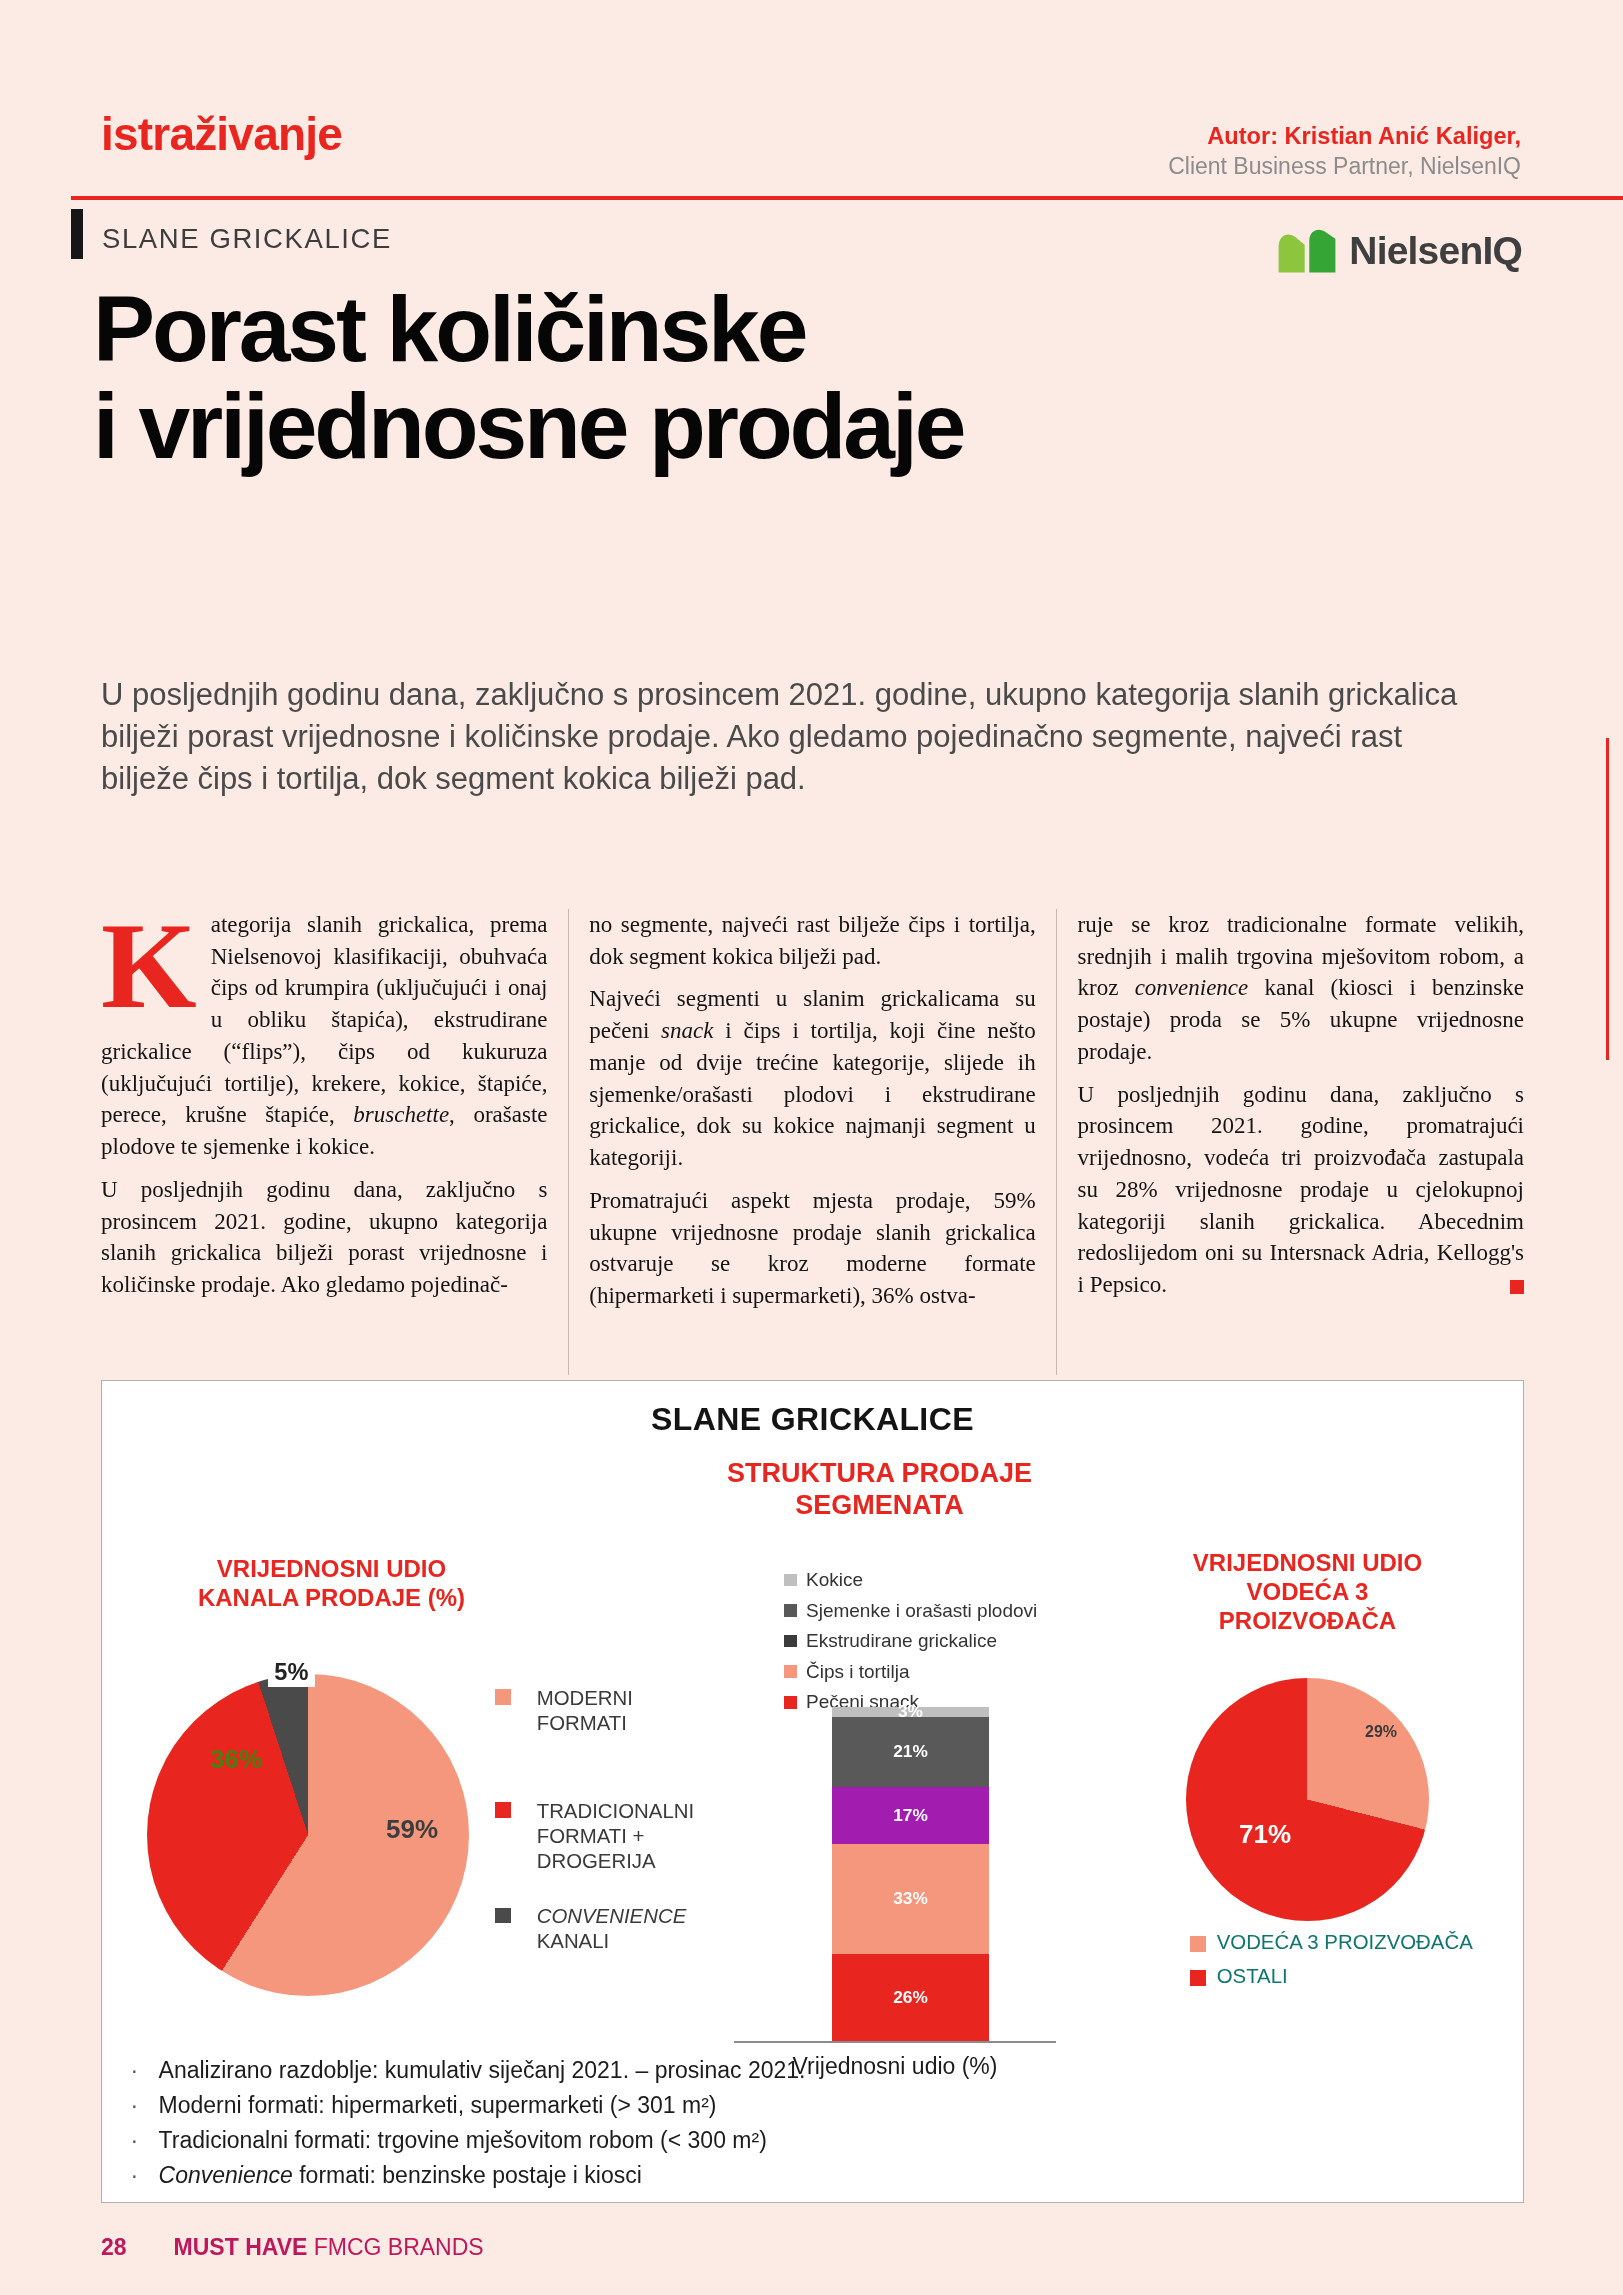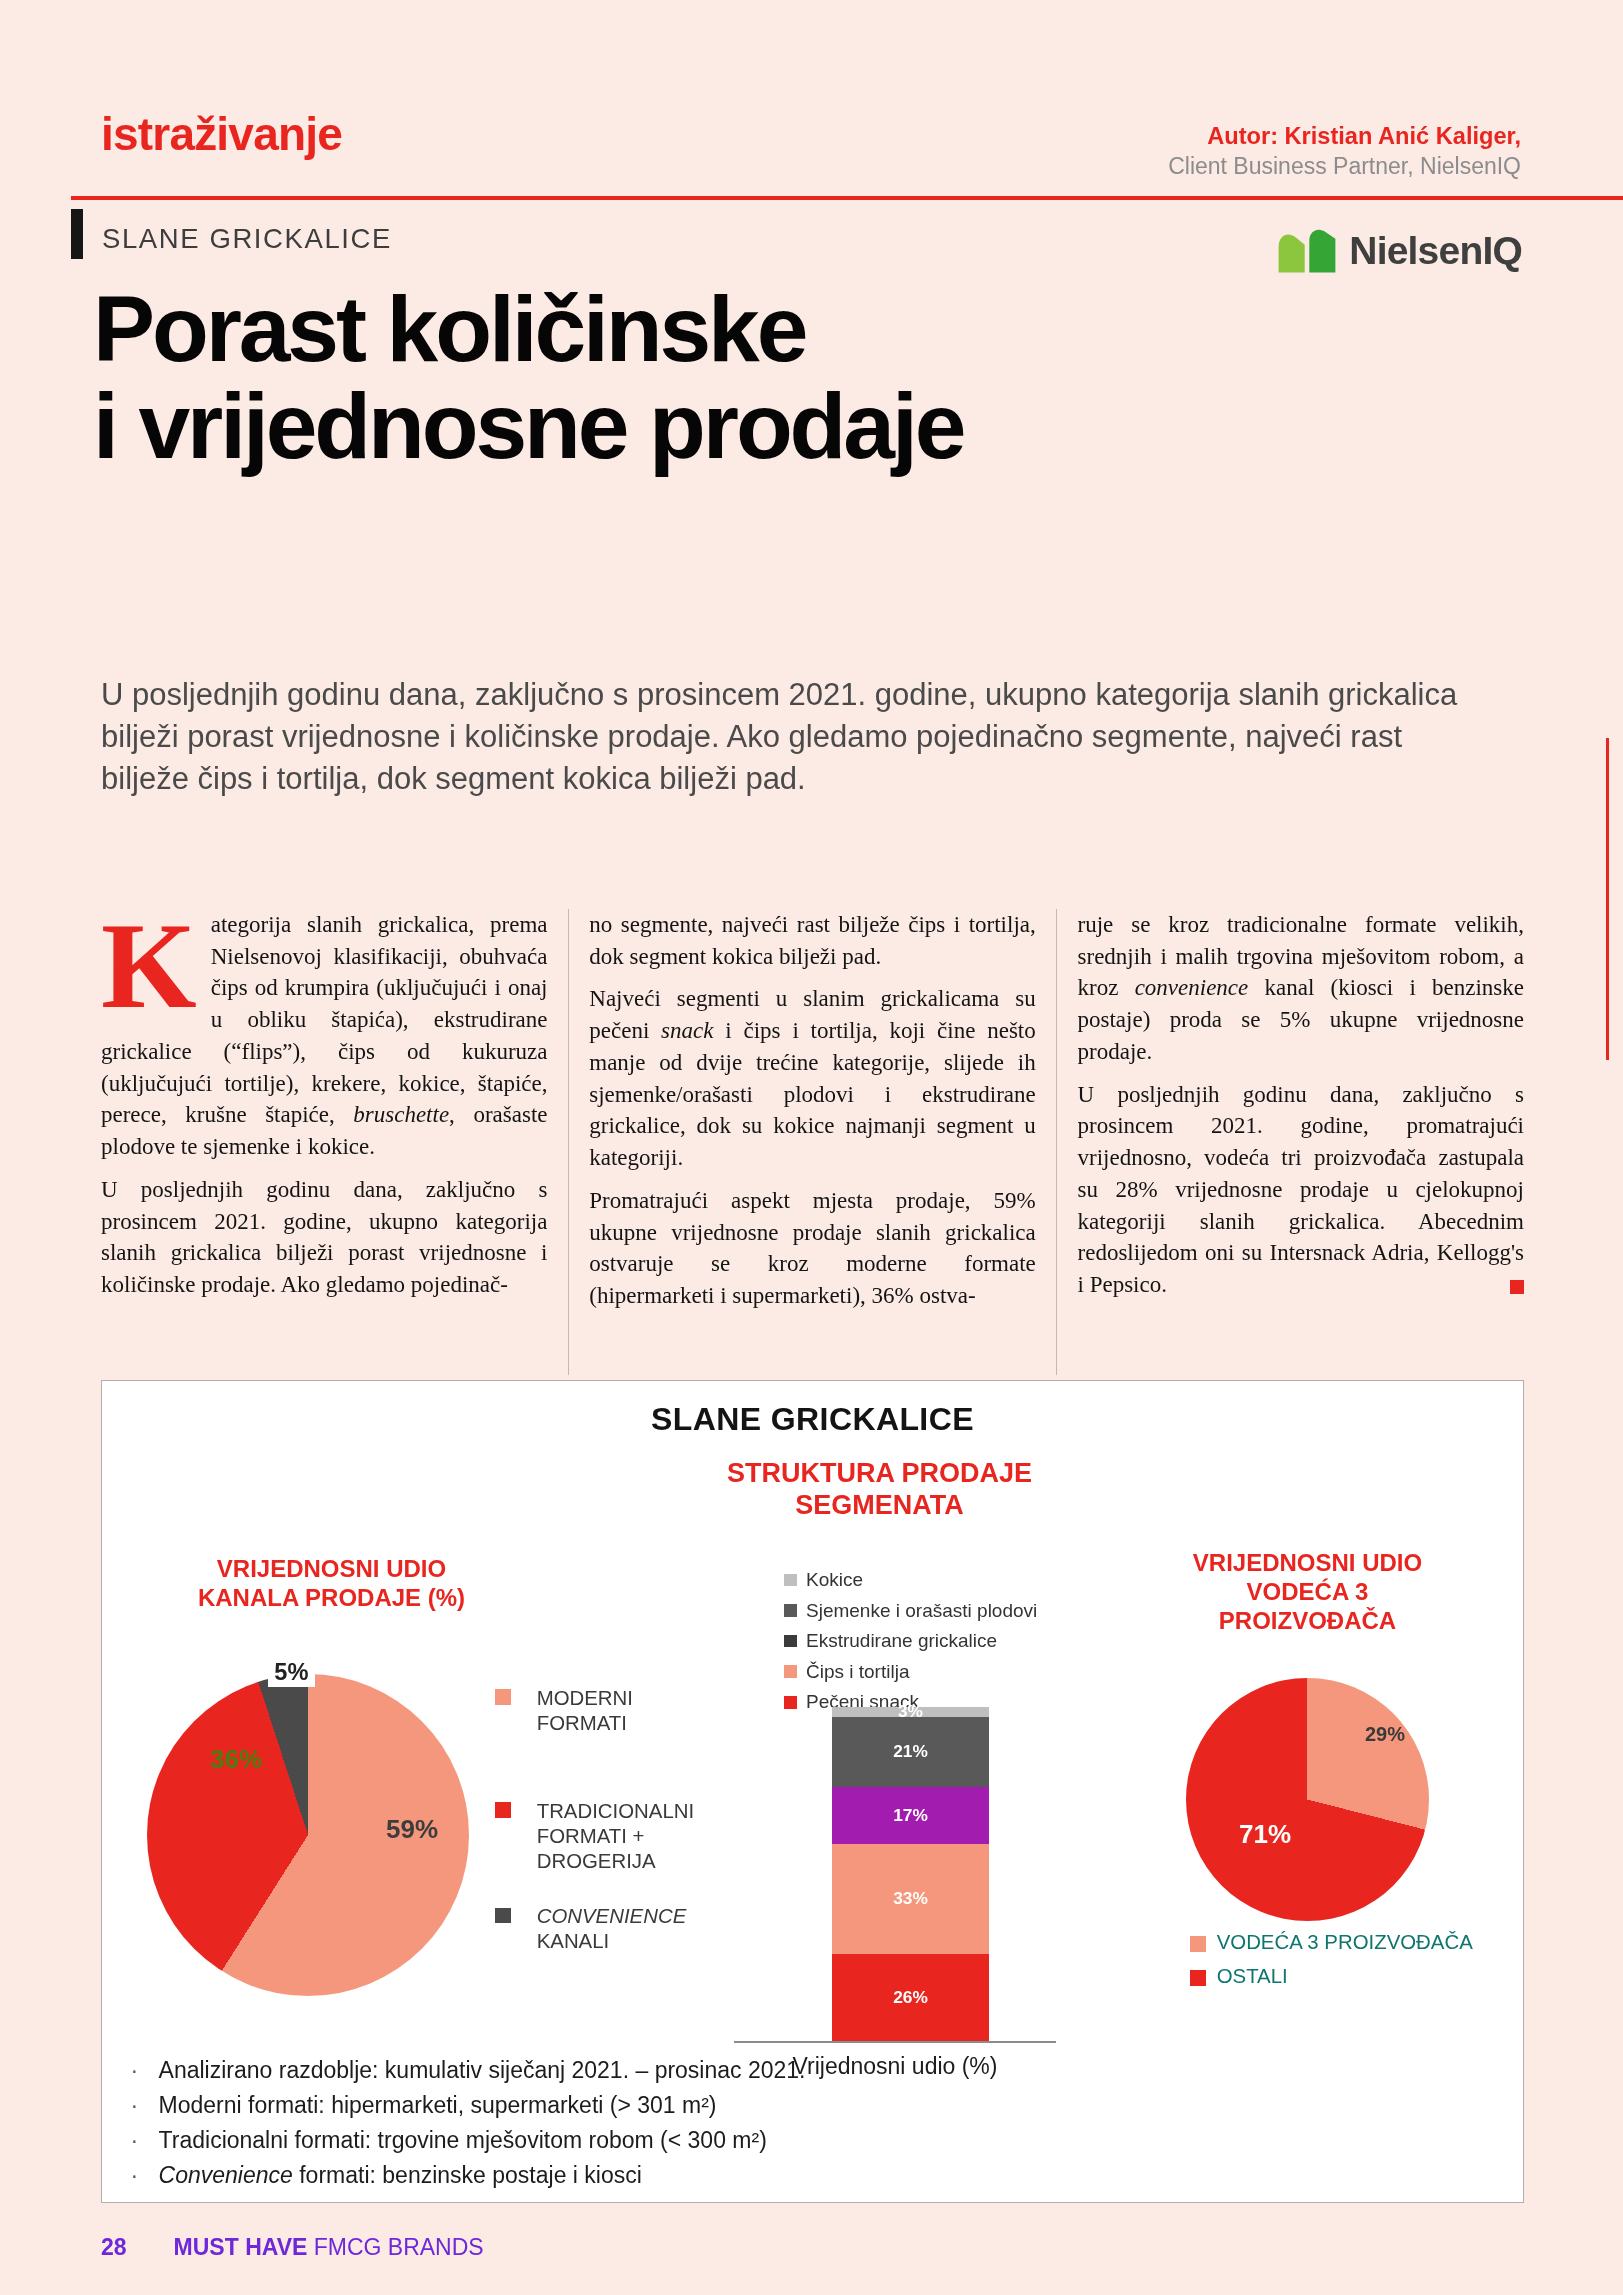--- a/index.html
+++ b/index.html
@@ -37,21 +37,21 @@
   .right-title{position:absolute;left:1064px;top:168px;width:283px;text-align:center;font-size:24px;font-weight:700;color:#E8261F;line-height:1.2}
   .tline{display:block}
 
   .pie{border-radius:50%}
   .pie-left{position:absolute;left:45px;top:293px;width:322px;height:322px}
   .pie-right{position:absolute;left:1084px;top:297px;width:243px;height:243px}
   .pie-label{position:absolute;font-weight:700}
   .lab-5{left:166px;top:276px;font-size:23.6px;color:#222;background:#fff;padding:1.6px 6.3px}
   .lab-36{left:108px;top:363px;font-size:26px;color:#4d7c0f}
   .lab-59{left:284px;top:433px;font-size:26px;color:#3d3d3d}
-  .lab-29{left:1263px;top:342px;font-size:20px;color:#3a3a3a}
+  .lab-29{left:1263px;top:342px;font-size:16px;color:#3a3a3a}
   .lab-71{left:1137px;top:438px;font-size:26px;color:#fff}
 
   .legend-left{position:absolute;left:393px;top:305px;width:196px}
   .legend-left .lrow{display:flex;gap:26px;font-size:20.4px;color:#3a3a3a;line-height:1.22}
   .legend-left .lrow1{margin-bottom:63px}
   .legend-left .lrow2{margin-bottom:31px}
   .legend-left .llabel{width:169px}
   .sq{flex:0 0 auto;width:15.7px;height:15.7px;margin-top:3.1px;display:inline-block}
 
   .legend-mid{position:absolute;left:682px;top:188px}
@@ -64,21 +64,21 @@
   .axis-line{position:absolute;left:632px;top:660px;width:322px;height:1.6px;background:#8c8c8c}
   .axis-label{position:absolute;left:632px;top:672px;width:322px;text-align:center;font-size:23px;color:#1c1c1c}
 
   .legend-right{position:absolute;left:1088px;top:550px}
   .legend-right .lrow{display:flex;gap:11px;align-items:center;margin-bottom:11px;font-size:20.4px;color:#0f766e}
 
   .footnotes{position:absolute;left:23.6px;top:674px}
   .fn-row{display:flex;gap:15.7px;font-size:23px;color:#1c1c1c;line-height:1.32;margin-bottom:4.7px}
   .fn-bullet{width:17.3px;text-align:center;color:#555}
 
-  .footer{position:absolute;left:101px;top:2234px;display:flex;align-items:baseline;gap:47px;font-size:23px;color:#6d28d9}
+  .footer{position:absolute;left:101px;top:2234px;display:flex;align-items:baseline;gap:47px;font-size:23px;color:#be185d}
   .pagenum{font-weight:800}
   .footer-brand b{font-weight:800}
 </style>
 </head>
 <body>
 
 <div id="page">
 
   <div class="section-label">istraživanje</div>
 

